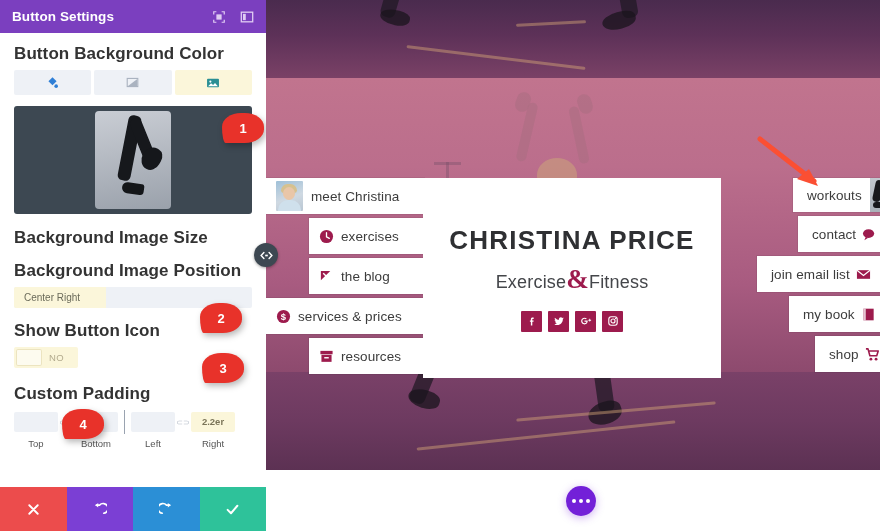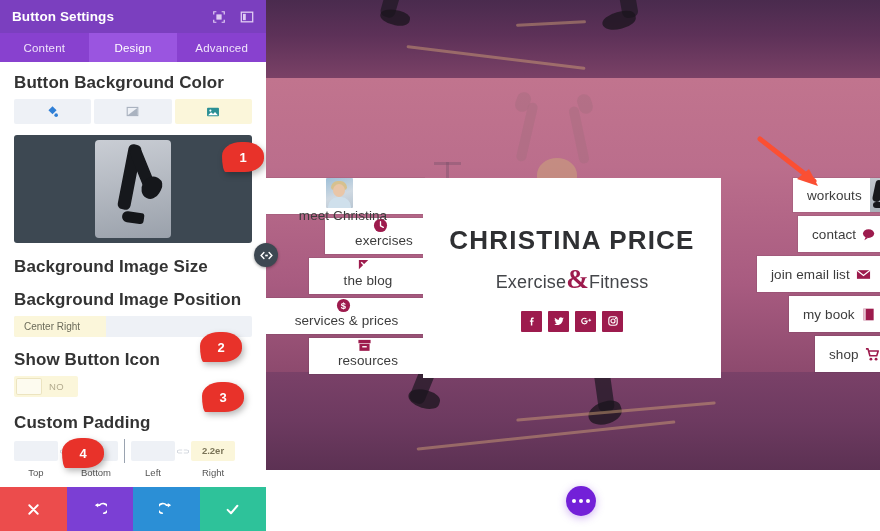--- a/index.html
+++ b/index.html
@@ -178,21 +178,21 @@
   .menu-right { position: absolute; right: 0px; top: 178px; width: 160px; z-index: 20;
                 display: flex; flex-direction: column; align-items: flex-end; }
 
   .mitem {
     background: #fff; height: 36px; margin-bottom: 4px;
     display: flex; align-items: center;
     font-size: 13.5px; color: #3c3c3c;
     box-shadow: 0 0 0 1px rgba(0,0,0,.06);
     letter-spacing: .1px; white-space: nowrap;
   }
-  .mitem.lft { justify-content: flex-start; padding-left: 10px; padding-right: 14px; flex-direction: column; }
+  .mitem.lft { justify-content: flex-start; padding-left: 10px; padding-right: 14px; }
   .mitem.rgt { justify-content: flex-start; padding-left: 14px; padding-right: 8px; }
   .micon {
     width: 15px; height: 15px; flex: none;
     display: inline-flex; align-items: center; justify-content: center;
   }
   .avatar-thumb {
     width: 27px; height: 30px; flex: none; margin-right: 8px;
     background: linear-gradient(160deg,#9fc0d8 0%, #cfd9e2 55%, #b9c6d2 100%);
     position: relative; overflow: hidden; border-radius: 1px;
   }
@@ -281,21 +281,21 @@
     <div class="menu-left">
       <div class="mitem lft" style="width:158px;margin-left:0px;">
         <span class="avatar-thumb">
           <span class="av-body"></span>
             <span class="av-hair"></span>
             <span class="av-face"></span>
         </span>
         <span>meet Christina</span>
       </div>
 
-      <div class="mitem lft" style="width:115px;margin-left:59px;">
+      <div class="mitem lft" style="width:115px;margin-left:43px;">
         <span class="micon">
           <svg viewBox="0 0 16 16">
               <circle cx="8" cy="8" r="7" fill="#9d1b4d"></circle>
               <path d="M8 4v4.3l3 1.7" stroke="#fff" stroke-width="1.4" fill="none" stroke-linecap="round"></path>
             </svg>
         </span>
         <span style="margin-left:7px;">exercises</span>
       </div>
 
       <div class="mitem lft" style="width:115px;margin-left:43px;">
@@ -441,25 +441,20 @@
         </span>
         <span class="hdr-ico">
           <svg viewBox="0 0 16 16">
               <rect x="1.5" y="2.5" width="13" height="11" fill="none" stroke="#e8d7f7" stroke-width="1.5"></rect>
               <rect x="3.4" y="4.4" width="3.2" height="7.2" fill="#e8d7f7"></rect>
             </svg>
         </span>
       </span>
     </div>
 
-    <div class="tabs">
-      <div class="tab">Content</div>
-      <div class="tab active">Design</div>
-      <div class="tab">Advanced</div>
-    </div>
 
     <div class="panel-body">
 
       <div class="field-label">Button Background Color</div>
       <div class="bgtabs">
         <div class="bgtab">
           <svg width="13" height="13" viewBox="0 0 16 16">
               <path d="M8 1.5l5 5-5 5-5-5z" fill="#2f7fd6"></path>
               <circle cx="12.5" cy="12.5" r="2.2" fill="#2f7fd6"></circle>
             </svg>

